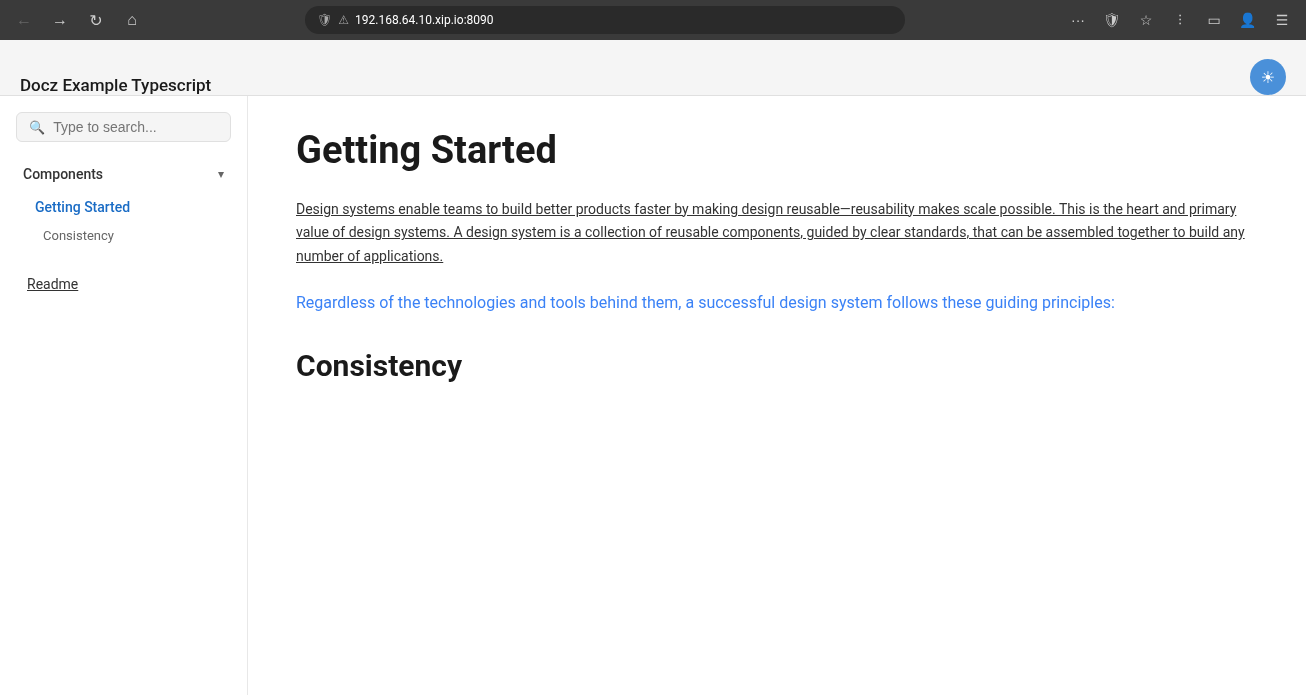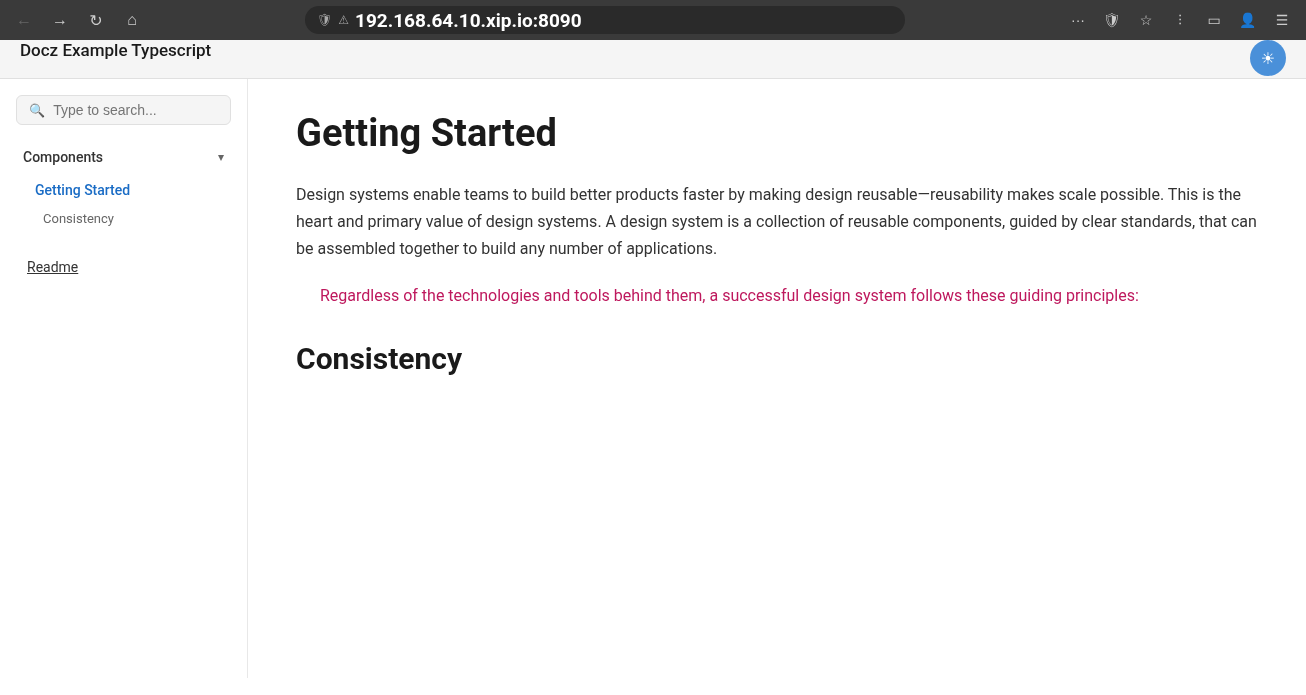--- a/index.html
+++ b/index.html
@@ -57,23 +57,22 @@
       margin: 0 auto;
     }
 
     .address-bar-lock {
       color: #aaa;
       font-size: 12px;
     }
 
     .address-bar-url {
       color: #ddd;
-      font-size: 19px;
+      font-size: 12px;
       flex: 1;
-      font-weight: bold;
     }
 
     .address-bar-url span {
       color: #fff;
     }
 
     .browser-right-icons {
       display: flex;
       align-items: center;
       gap: 6px;
@@ -90,23 +89,23 @@
       align-items: center;
       justify-content: center;
       font-size: 14px;
       border-radius: 4px;
     }
 
     
     .app-header {
       background: #f5f5f5;
       border-bottom: 1px solid #e0e0e0;
-      height: 39px;
-      display: flex;
-      align-items: flex-start;
+      height: 56px;
+      display: flex;
+      align-items: flex-end;
       padding: 0 20px;
       justify-content: space-between;
     }
 
     .app-title {
       font-size: 17px;
       font-weight: 500;
       color: #1a1a1a;
     }
 
@@ -234,32 +233,32 @@
 
     .page-title {
       font-size: 38px;
       font-weight: 700;
       color: #1a1a1a;
       margin-bottom: 24px;
       line-height: 1.2;
     }
 
     .intro-paragraph {
-      font-size: 16px;
+      font-size: 14px;
       line-height: 1.7;
       color: #333;
       margin-bottom: 20px;
+      text-decoration: underline;
     }
 
     .guiding-principles-intro {
       font-size: 16px;
       line-height: 1.7;
-      color: #be185d;
+      color: #3b82f6;
       margin-bottom: 20px;
-      margin-left: 24px;
     }
 
     .principles-list {
       list-style: none;
       padding: 0;
       margin: 0 0 32px 0;
     }
 
     .principles-list li {
       display: flex;

